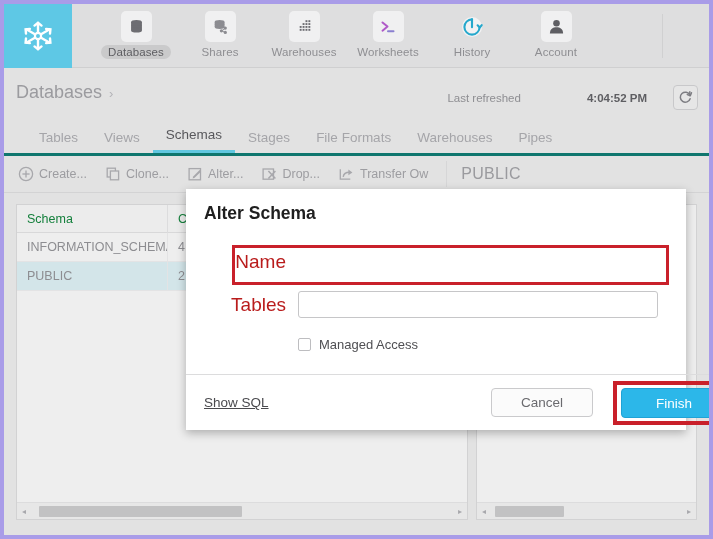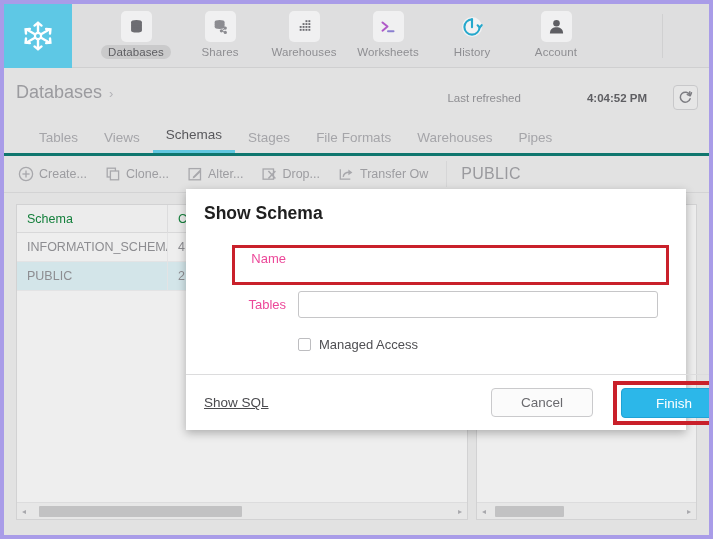--- a/index.html
+++ b/index.html
@@ -218,21 +218,21 @@
     width: 437px; height: 40px;
     border: 3px solid #c9202a;
   }
   .formrow {
     position: absolute; display: flex; align-items: center;
   }
   #name-row { left: 18px; top: 62px; }
   #comment-row { left: 18px; top: 102px; }
   .flabel {
     width: 94px; text-align: right;
-    font-size: 13px; color: #ec4899;
+    font-size: 19px; color: #b91c1c;
     padding-right: 12px;
   }
   .finput {
     width: 360px; height: 27px;
     border: 1px solid #c6c6c8;
     border-radius: 3px;
     background: #fff;
     font-family: "Liberation Sans", sans-serif;
     font-size: 13.5px; color: #3c3c40;
     padding: 0 7px;
@@ -520,21 +520,21 @@
       <div class="sb-arrow">◂</div>
       <div class="sb-track">
         <div class="sb-thumb" style="left:2%; width:36%"></div>
       </div>
       <div class="sb-arrow">▸</div>
     </div>
   </div>
 
   <div id="modal">
 
-    <div id="modal-title">Show Schema</div>
+    <div id="modal-title">Alter Schema</div>
 
     <div id="name-highlight"></div>
 
     <div class="formrow" id="name-row">
       <div class="flabel">Name</div>
     </div>
 
     <div class="formrow" id="comment-row">
       <div class="flabel">Tables</div>
       <input class="finput" type="text" value="" style="">

